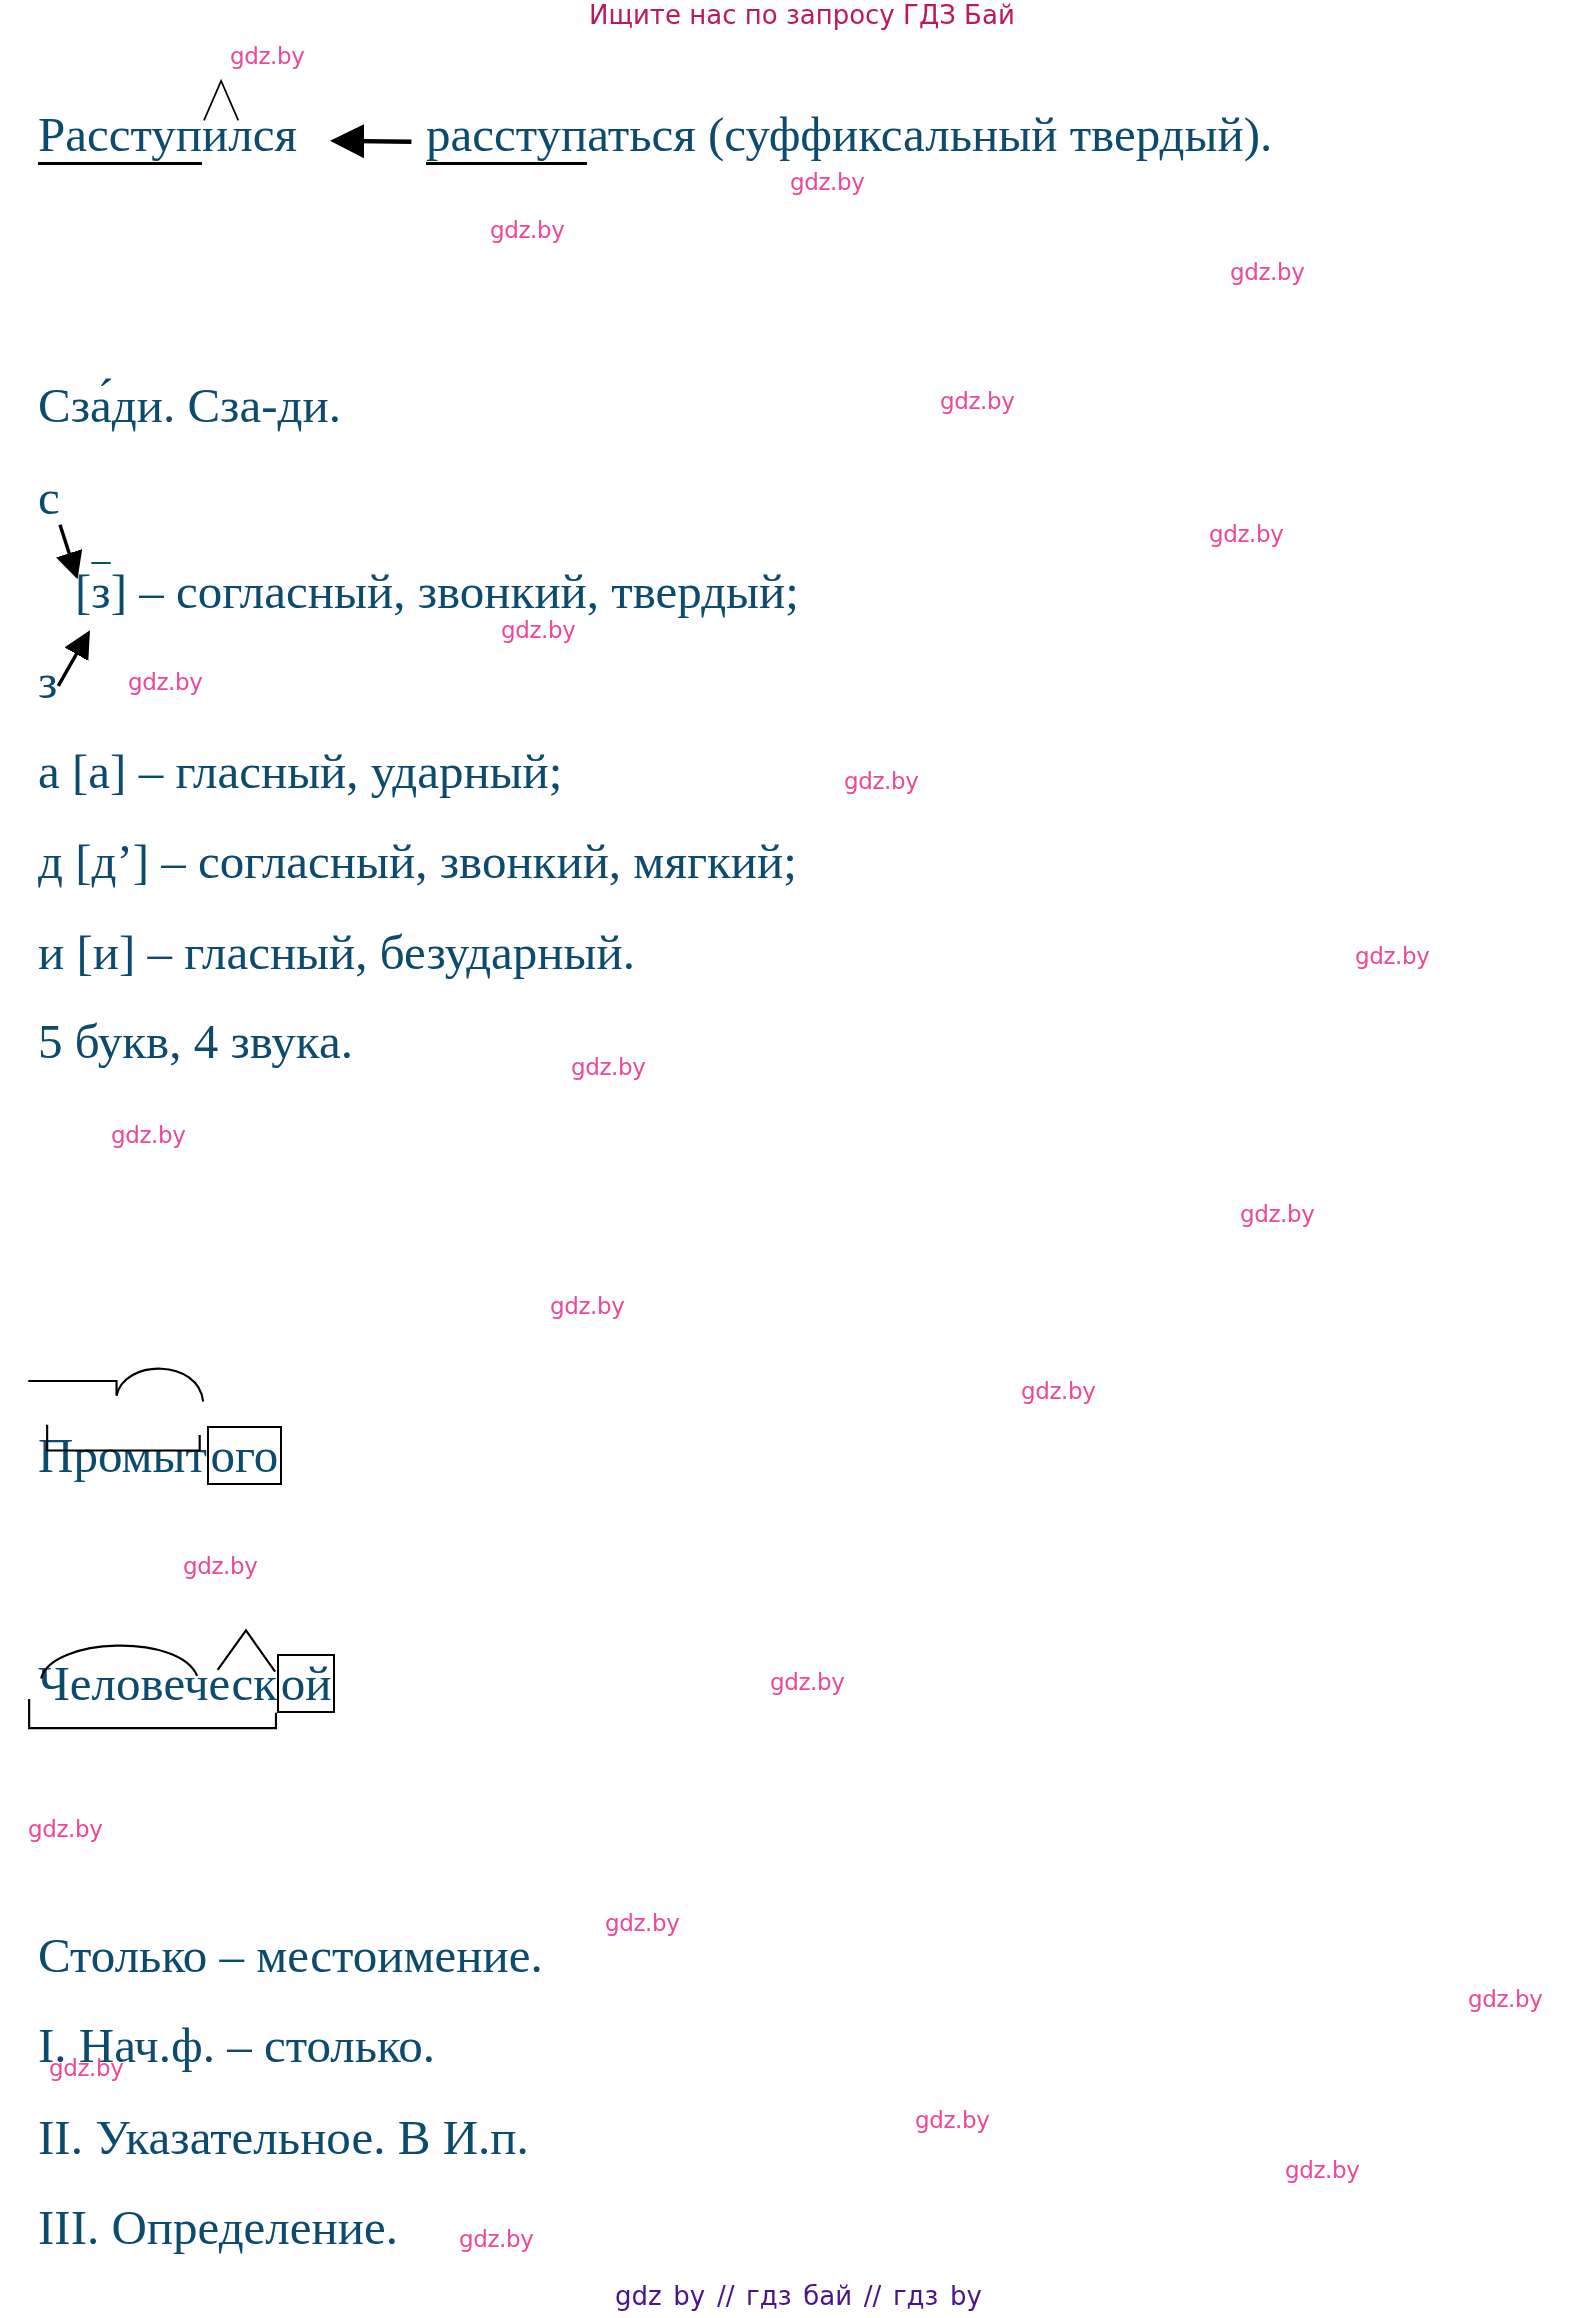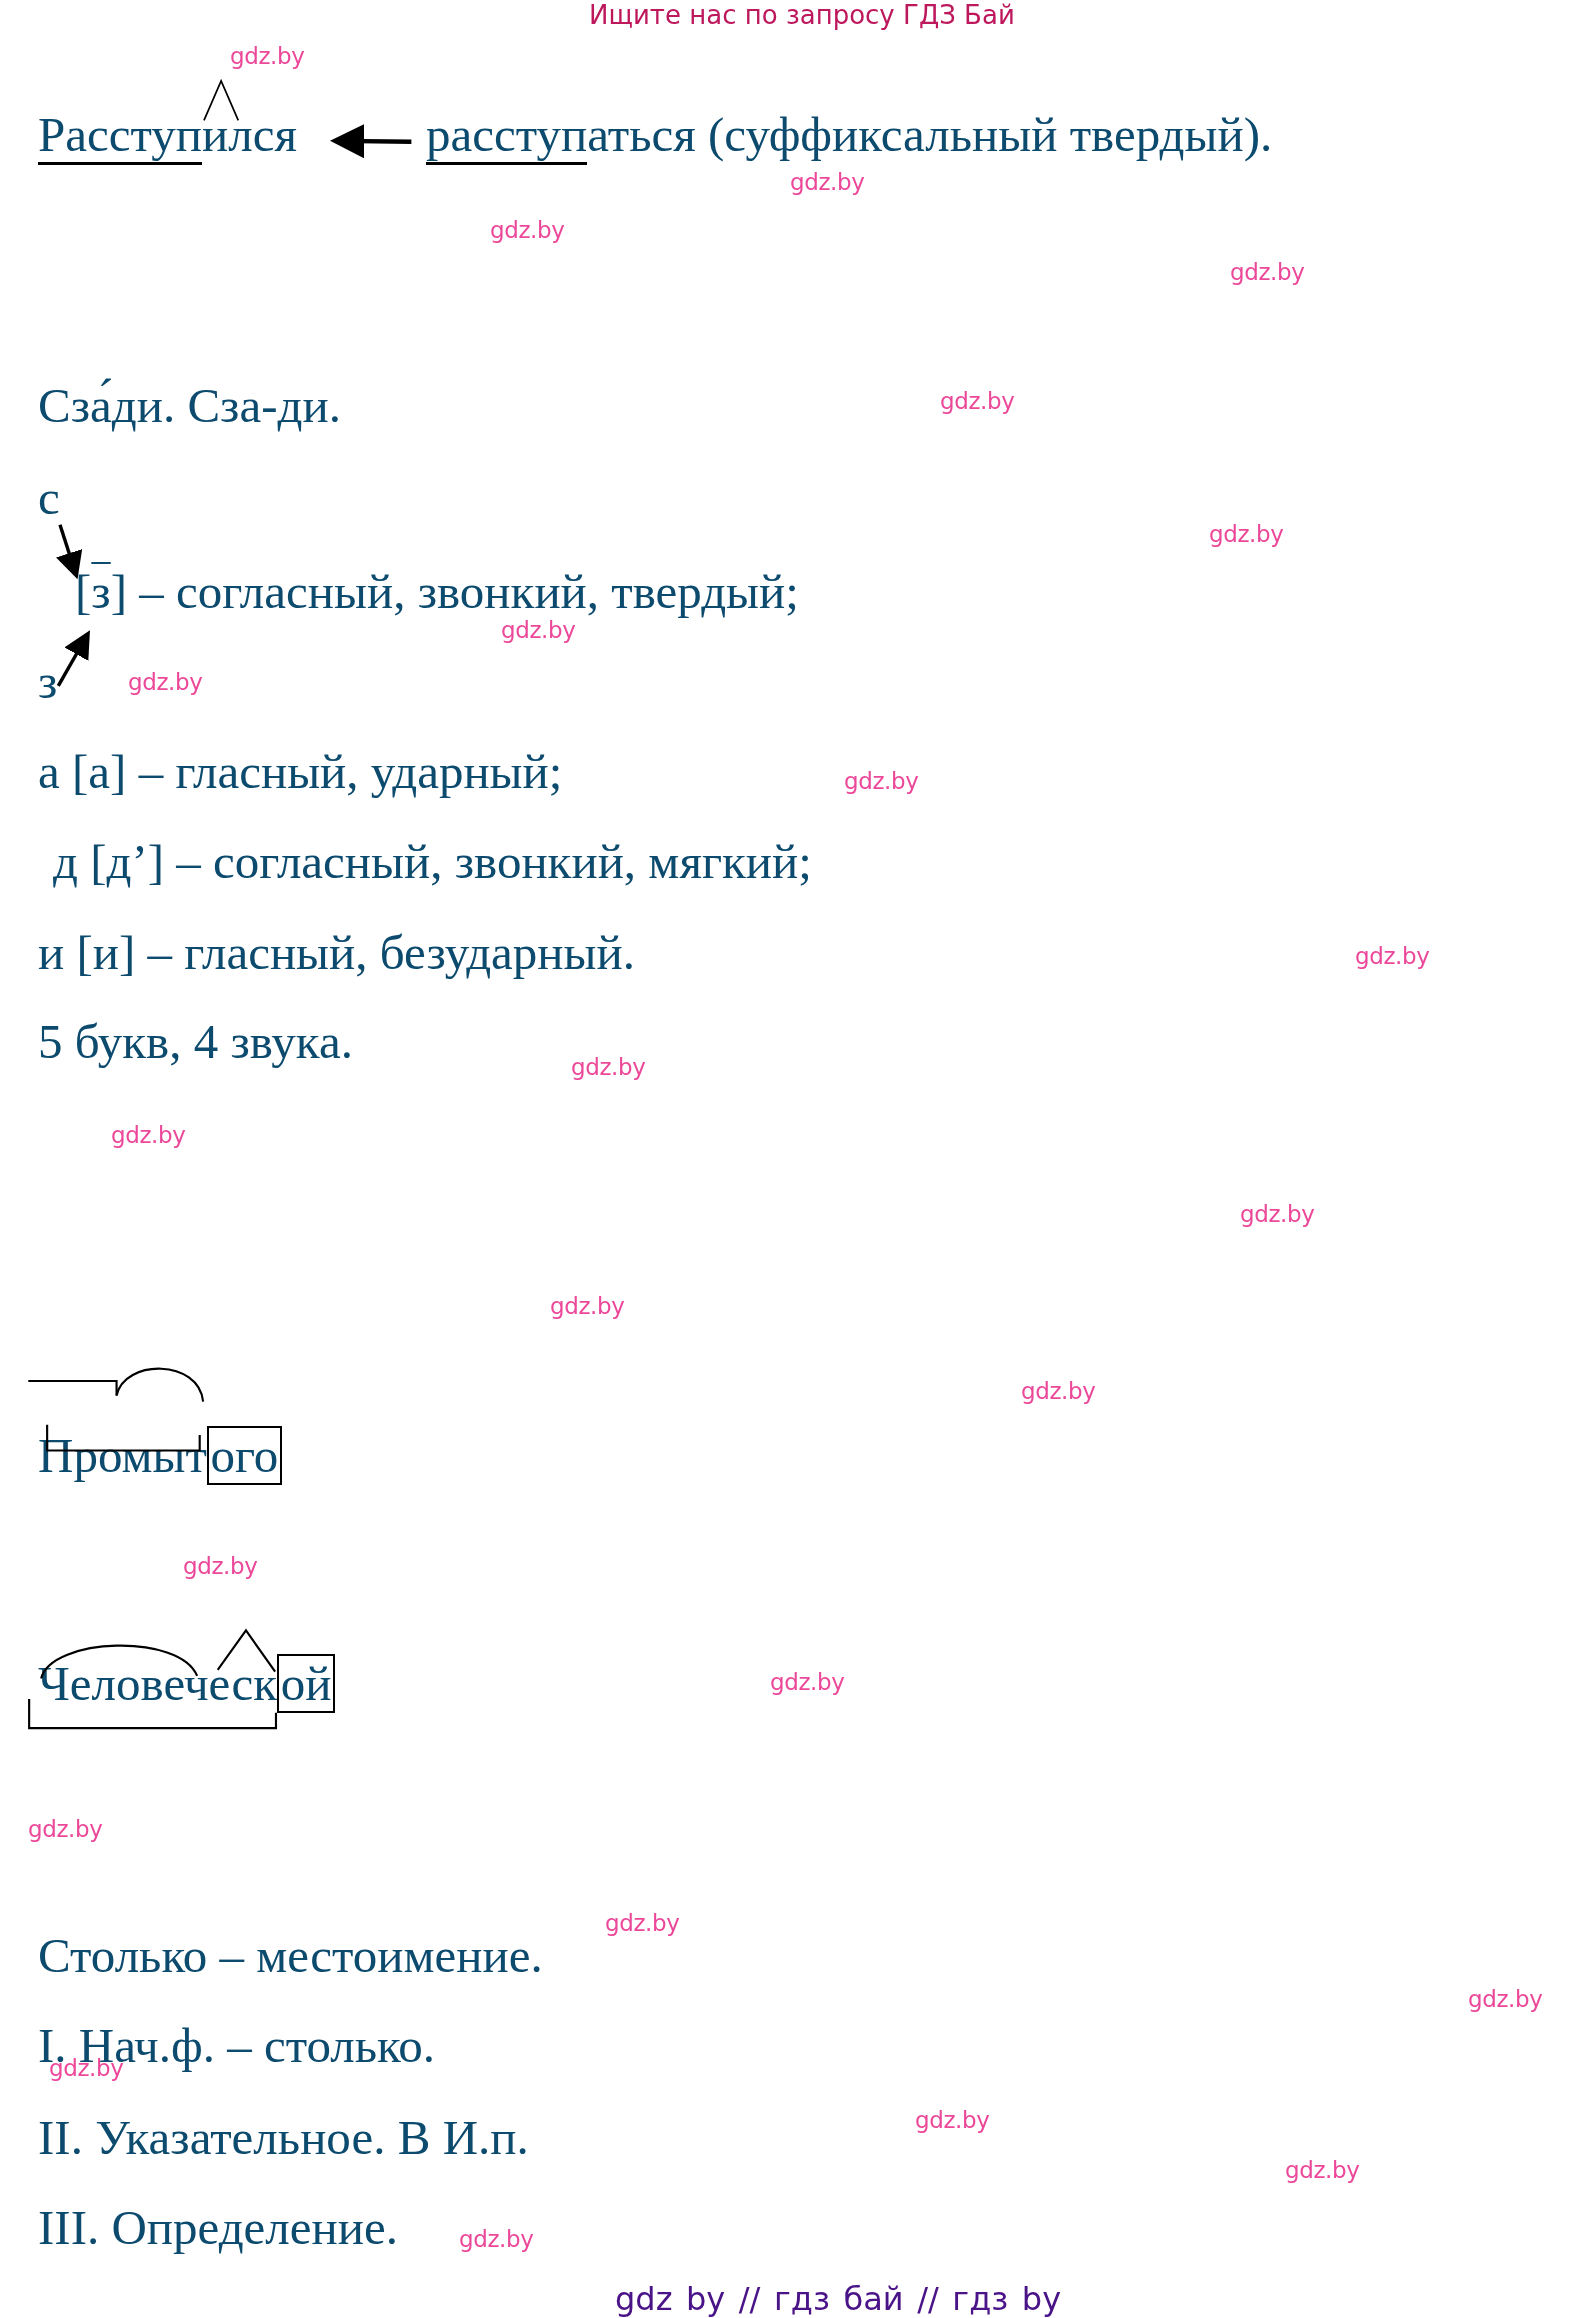--- a/index.html
+++ b/index.html
@@ -1,21 +1,21 @@
 <!DOCTYPE html>
 <html style="font-size:13.7px"><head>
 <meta charset="utf-8">
 <style>
   html, body { margin: 0; padding: 0; background: #ffffff; }
   body { width: 1589px; height: 2319px; position: relative; overflow: hidden; }
   .abs { position: absolute; white-space: nowrap; }
   .txt { font-family: "Liberation Serif", serif; font-size: 49px; line-height: 1; color: #0c4a6e; }
   .wm { font-family: "DejaVu Sans", sans-serif; font-size: 23px; line-height: 1; color: #ec4899; letter-spacing: -0.4px; }
   .header { font-family: "DejaVu Sans", sans-serif; font-size: 26px; color: #be185d; line-height: 1; }
-  .footer { font-family: "DejaVu Sans", sans-serif; font-size: 32px; color: #4a1488; line-height: 1; word-spacing: 3.4px; }
+  .footer { font-family: "DejaVu Sans", sans-serif; font-size: 26px; color: #4a1488; line-height: 1; word-spacing: 3.4px; }
   .ul { border-bottom: 3.4px solid #000; }
   .box { border: 2.6px solid #000; padding: 0 1.7px; }
   svg.overlay { position: absolute; left: 0; top: 0; width: 1589px; height: 2319px; pointer-events: none; }
   .overline { text-decoration: overline; text-decoration-thickness: 1.7px; }
 </style>
 </head>
 <body>
 
 <div class="abs header" style="left:589px; top:1.7px;">Ищите нас по запросу ГДЗ Бай</div>
 
@@ -26,21 +26,21 @@
   <span class="ul">расступ</span><span>аться (суффиксальный твердый).</span>
 </div>
 
 <div class="abs txt" style="left:38px; top:381px;">Сза́ди. Сза-ди.</div>
 <div class="abs txt" style="left:38px; top:473px;">с</div>
 <div class="abs txt" style="left:75px; top:567px;">
   <span>[</span><span class="overline">з</span><span>]</span><span> – согласный, звонкий, твердый;</span>
 </div>
 <div class="abs txt" style="left:38px; top:657px;">з</div>
 <div class="abs txt" style="left:38px; top:747px;">а [а] – гласный, ударный;</div>
-<div class="abs txt" style="left:53px; top:837px;">д [д’] – согласный, звонкий, мягкий;</div>
+<div class="abs txt" style="left:38px; top:837px;">д [д’] – согласный, звонкий, мягкий;</div>
 <div class="abs txt" style="left:38px; top:928px;">и [и] – гласный, безударный.</div>
 <div class="abs txt" style="left:38px; top:1017px;">5 букв, 4 звука.</div>
 
 <div class="abs txt" style="left:38px; top:1383px;margin-top:48px;">
   <span>Промыт</span><span class="box">ого</span>
 </div>
 <div class="abs txt" style="left:38px; top:1659px;">
   <span>Человеческ</span><span class="box">ой</span>
 </div>
 

